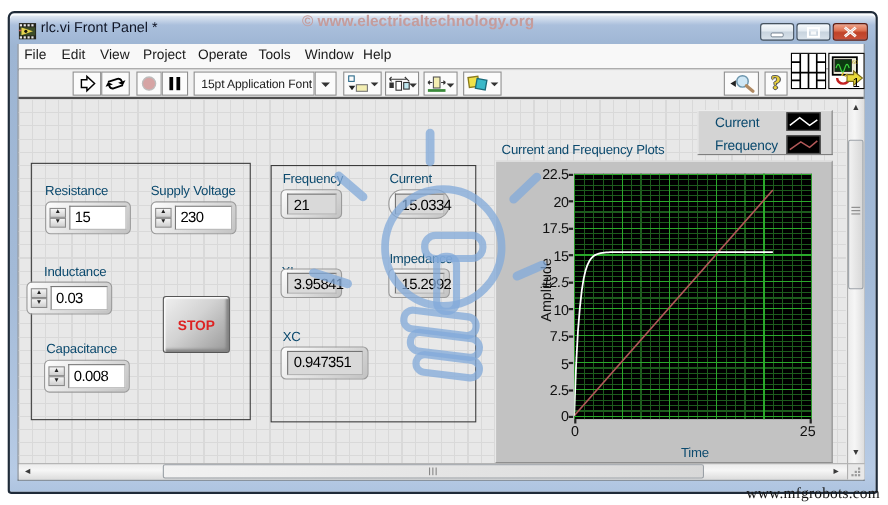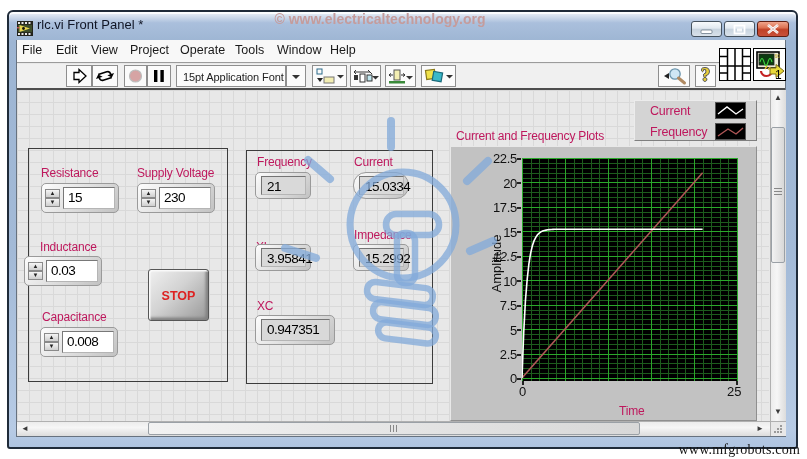--- a/index.html
+++ b/index.html
@@ -22,21 +22,21 @@
 
 #menubar{left:17px;top:40px;width:768px;height:23px;background:#f8f8f8;border-bottom:1px solid #9b9b9b;}
 .mi{position:absolute;top:3px;font-size:12.5px;color:#1a1a1a;}
 #toolbar{left:17px;top:64px;width:768px;height:24px;background:#f0f0f0;}
 #tbline{left:17px;top:88px;width:768px;height:2px;background:#4e4e4e;}
 .tbtn{position:absolute;top:65px;height:22px;background:#fbfbfb;border:1px solid #8e8e8e;}
 
 #panel{left:17px;top:90px;width:752px;height:331px;background:#e8e8e8;
 background-image:repeating-linear-gradient(to right,#d9d9d9 0 1px,transparent 1px 12px),repeating-linear-gradient(to bottom,#d9d9d9 0 1px,transparent 1px 12px);}
 .gbox{position:absolute;border:1px solid #3c3c3c;}
-.lbl{position:absolute;font-size:12px;color:#be185d;white-space:nowrap;letter-spacing:-0.2px;}
+.lbl{position:absolute;font-size:12px;color:#0c4a6e;white-space:nowrap;letter-spacing:-0.2px;}
 
 .nctl{position:absolute;width:78px;height:30px;border-radius:5px;border:1px solid #9a9a9a;
  background:linear-gradient(135deg,#fdfdfd,#c2c2c2);}
 .nfield{position:absolute;left:21px;top:3px;right:3px;bottom:3px;background:#fff;
  border:1px solid #787878;border-right-color:#b5b5b5;border-bottom-color:#b5b5b5;
  font-size:13.5px;letter-spacing:-0.5px;color:#000;padding:2px 0 0 4px;}
 .spin{position:absolute;left:3px;top:5px;width:15px;height:18px;}
 .spin div{width:15px;height:9px;border:1px solid #8a8a8a;background:linear-gradient(180deg,#f5f5f5,#cfcfcf);
  font-size:6px;line-height:7px;text-align:center;color:#222;}
 

